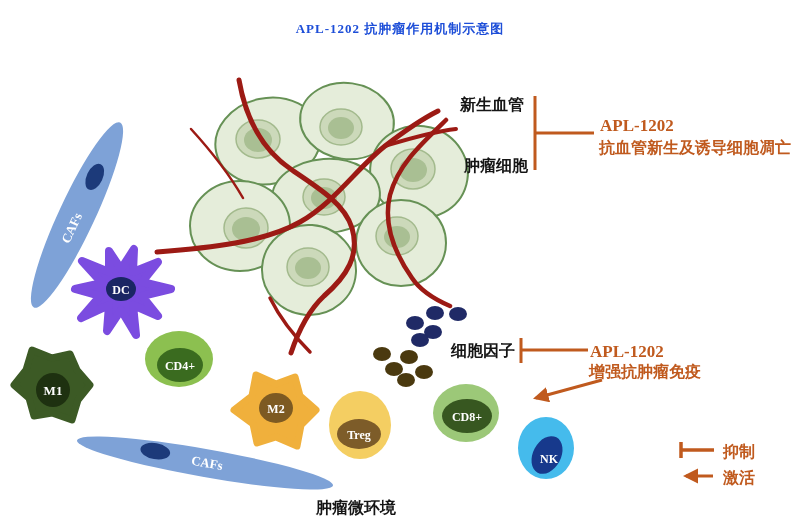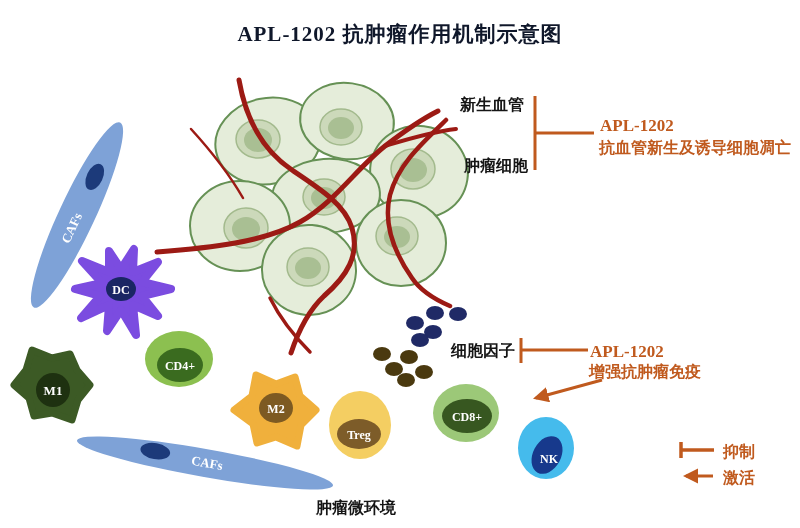--- a/index.html
+++ b/index.html
@@ -2,21 +2,21 @@
 <html><head>
 <meta charset="utf-8">
 <style>
   html,body{margin:0;padding:0;background:#ffffff;}
   .stage{
     position:relative;width:800px;height:528px;background:#ffffff;
     font-family:"Liberation Serif","DejaVu Serif",serif;overflow:hidden;
   }
   .title{
     position:absolute;top:20px;left:0;width:100%;text-align:center;
-    font-size:21px;font-weight:bold;color:#0f172a;letter-spacing:1px;
+    font-size:13px;font-weight:bold;color:#1d4ed8;letter-spacing:1px;
   }
   svg{position:absolute;left:0;top:0;}
   text{font-family:"Liberation Serif","DejaVu Serif",serif;}
   .cjk-label{font-size:16px;font-weight:bold;fill:#151515;}
   .orange-drug{font-size:17px;font-weight:bold;fill:#c05a1e;}
   .orange-effect{font-size:16px;font-weight:bold;fill:#c05a1e;}
   .cell-label{font-weight:bold;fill:#ffffff;}
 </style>
 </head>
 <body>

